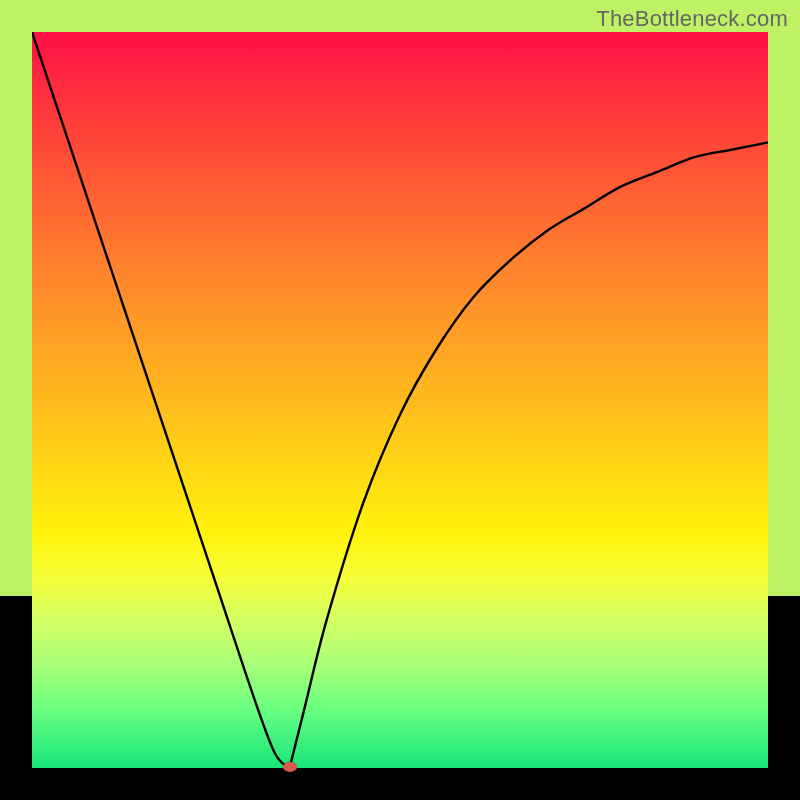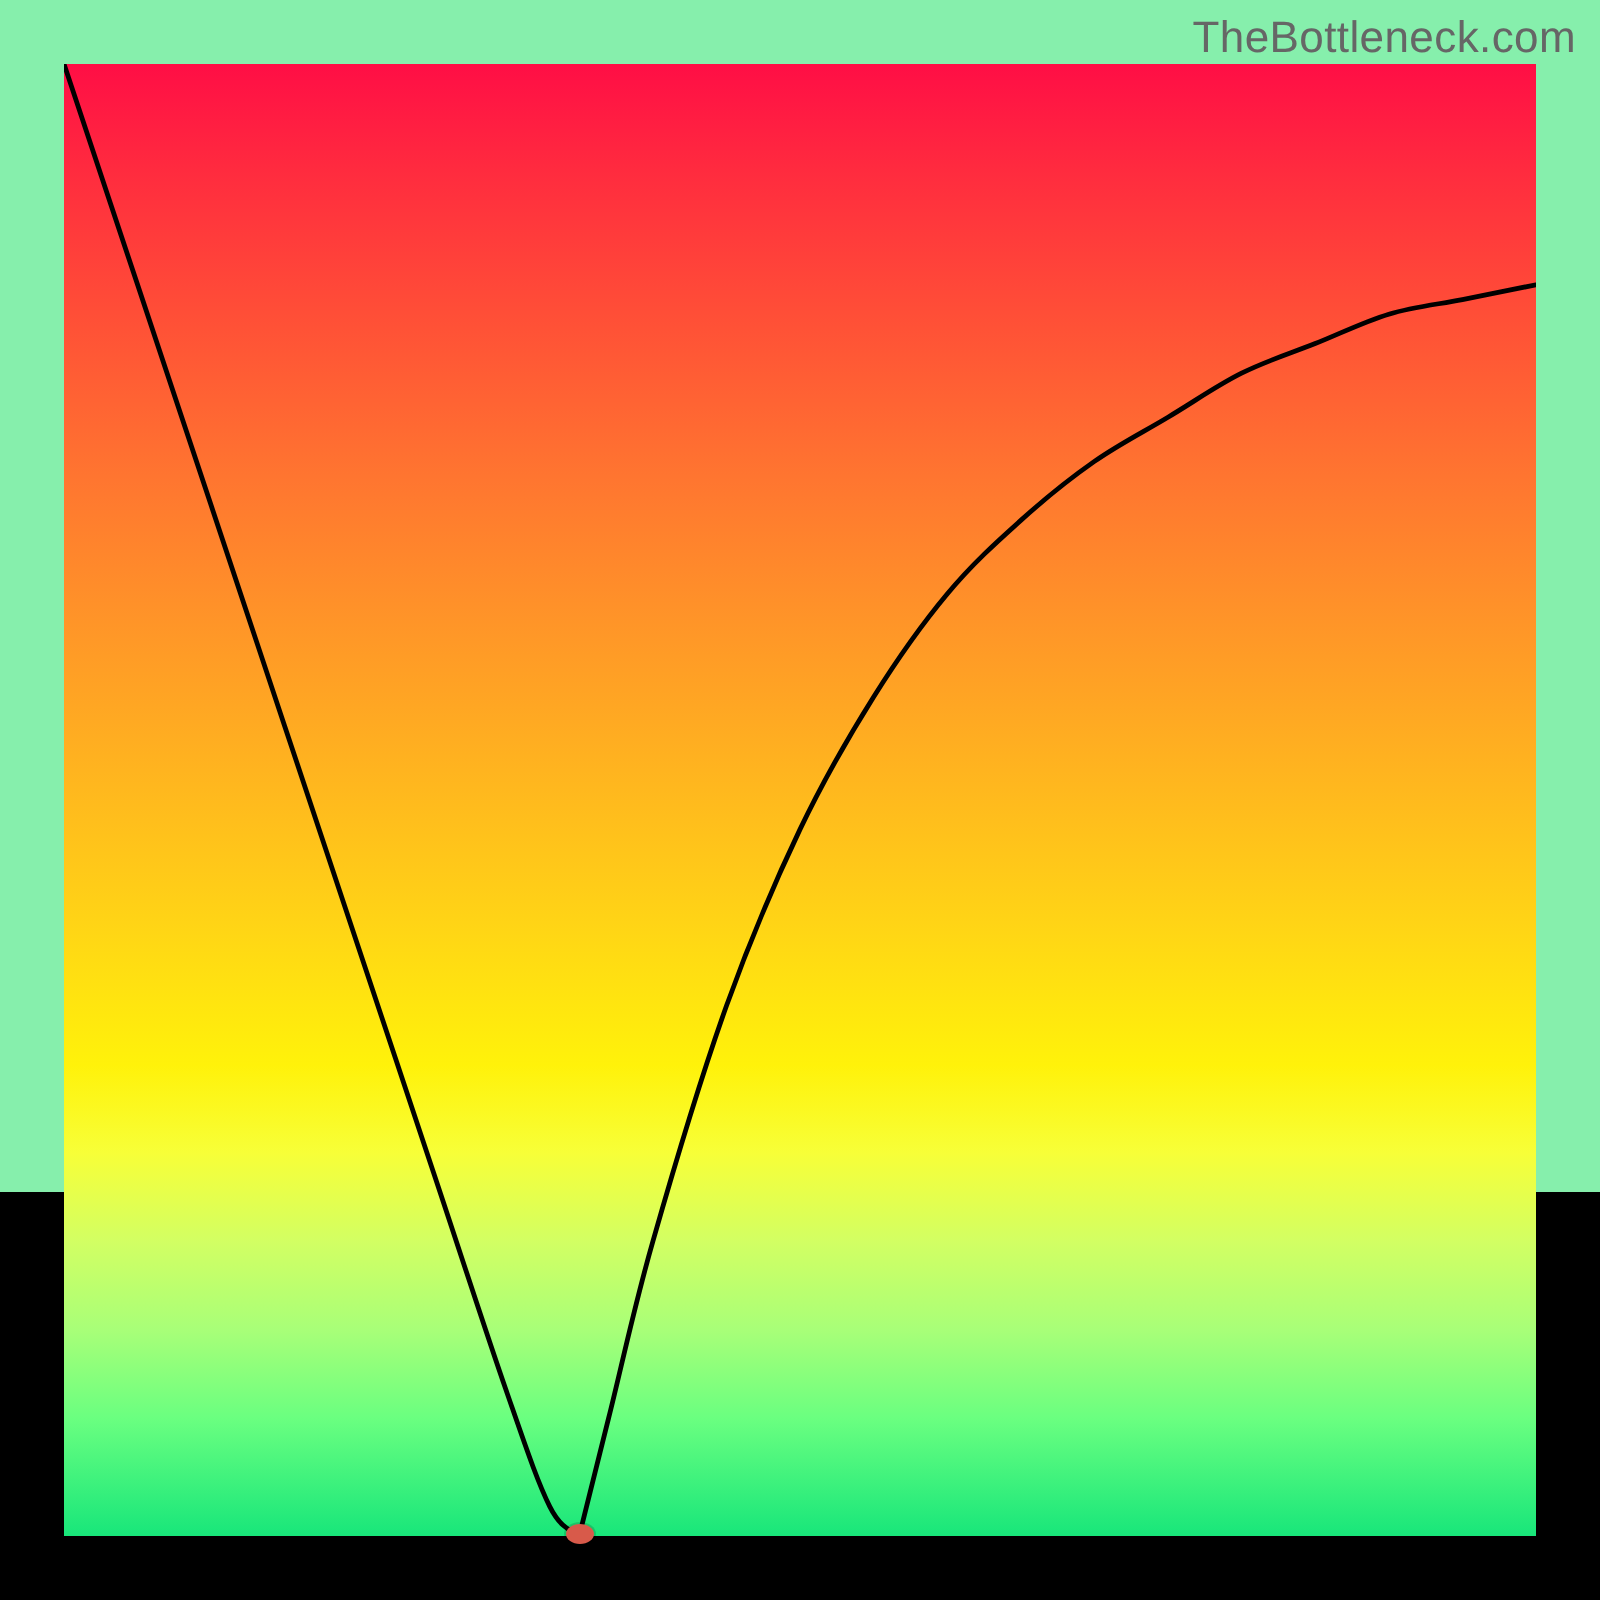--- a/index.html
+++ b/index.html
@@ -8,21 +8,21 @@
     width: 800px;
     height: 800px;
     background: #000;
     overflow: hidden;
     font-family: Arial, Helvetica, sans-serif;
   }
   .frame {
     position: relative;
     width: 800px;
     height: 596px;
-    background: #86efac;
+    background: #bef264;
   }
   .plot {
     position: absolute;
     left: 32px;
     top: 32px;
     width: 736px;
     height: 736px;
     background: linear-gradient(
       to bottom,
       #ff0e45 0%,

